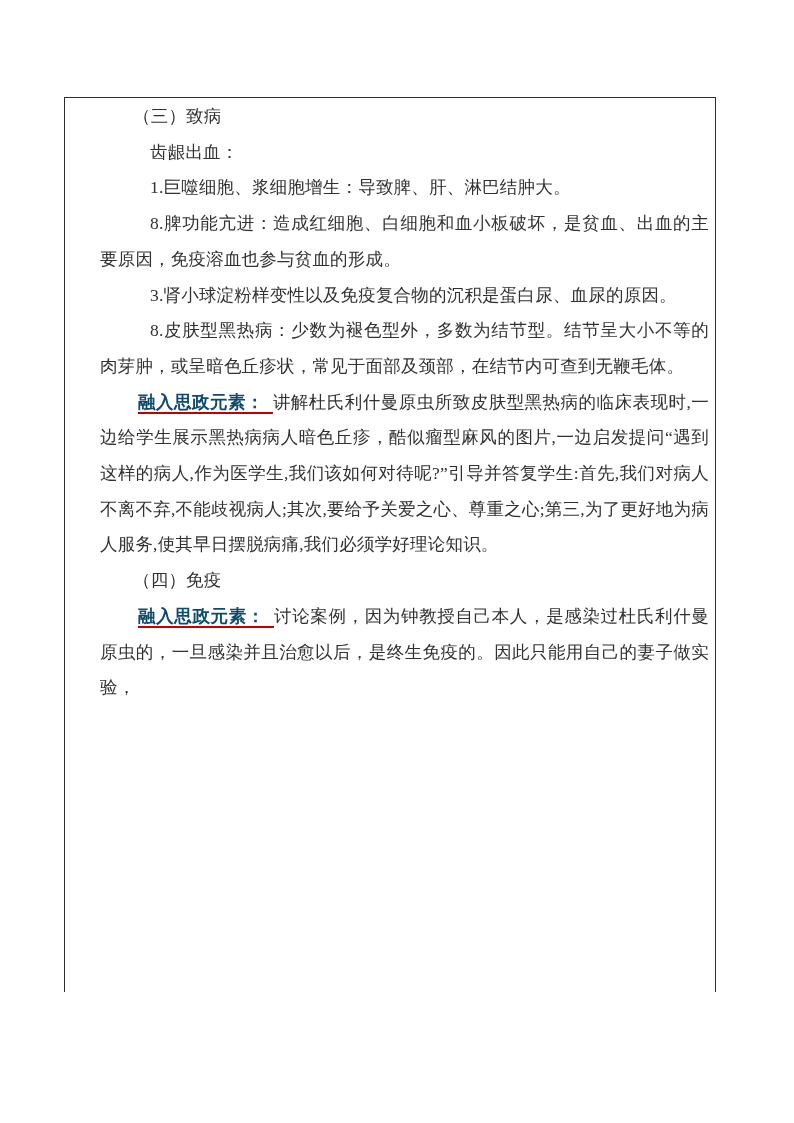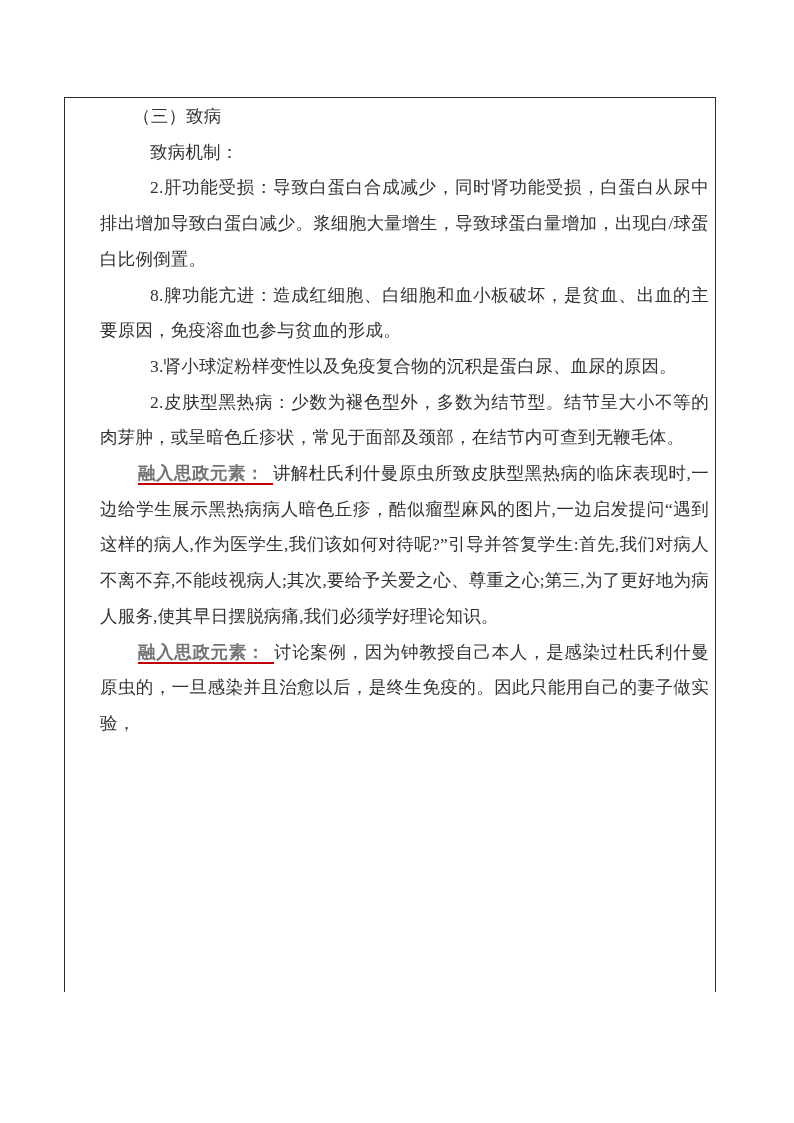--- a/index.html
+++ b/index.html
@@ -38,33 +38,34 @@
     letter-spacing: 0.2px;
   }
   .para.heading {
     text-indent: 33px;
     text-align: left;
   }
   .para.politics {
     text-indent: 38px;
   }
   .red-label {
-    color: #737373;
+    color: #0c4a6e;
     font-weight: bold;
     border-bottom: 2px solid #c20000;
     padding-right: 9px;
   }
 </style>
 </head>
 <body>
 
 <div class="page">
   <div class="table-cell">
       <p class="para heading"><span class="run">（三）致病</span></p>
-      <p class="para body"><span class="run">致病机制：</span></p>
-      <p class="para body"><span class="run">2.肝功能受损：导致白蛋白合成减少，同时肾功能受损，白蛋白从尿中排出增加导致白蛋白减少。浆细胞大量增生，导致球蛋白量增加，出现白/球蛋白比例倒置。</span></p>
+      <p class="para body"><span class="run">齿龈出血：</span></p>
+      <p class="para body"><span class="run">1.巨噬细胞、浆细胞增生：导致脾、肝、淋巴结肿大。</span></p>
       <p class="para body"><span class="run">8.脾功能亢进：造成红细胞、白细胞和血小板破坏，是贫血、出血的主要原因，免疫溶血也参与贫血的形成。</span></p>
       <p class="para body"><span class="run">3.肾小球淀粉样变性以及免疫复合物的沉积是蛋白尿、血尿的原因。</span></p>
-      <p class="para body"><span class="run">2.皮肤型黑热病：少数为褪色型外，多数为结节型。结节呈大小不等的肉芽肿，或呈暗色丘疹状，常见于面部及颈部，在结节内可查到无鞭毛体。</span></p>
+      <p class="para body"><span class="run">8.皮肤型黑热病：少数为褪色型外，多数为结节型。结节呈大小不等的肉芽肿，或呈暗色丘疹状，常见于面部及颈部，在结节内可查到无鞭毛体。</span></p>
       <p class="para politics"><span class="red-label">融入思政元素：</span><span class="run">讲解杜氏利什曼原虫所致皮肤型黑热病的临床表现时,一边给学生展示黑热病病人暗色丘疹，酷似瘤型麻风的图片,一边启发提问“遇到这样的病人,作为医学生,我们该如何对待呢?”引导并答复学生:首先,我们对病人不离不弃,不能歧视病人;其次,要给予关爱之心、尊重之心;第三,为了更好地为病人服务,使其早日摆脱病痛,我们必须学好理论知识。</span></p>
+      <p class="para heading"><span class="run">（四）免疫</span></p>
       <p class="para politics"><span class="red-label">融入思政元素：</span><span class="run">讨论案例，因为钟教授自己本人，是感染过杜氏利什曼原虫的，一旦感染并且治愈以后，是终生免疫的。因此只能用自己的妻子做实验，</span></p>
     </div>
 </div>
 
 </body></html>

